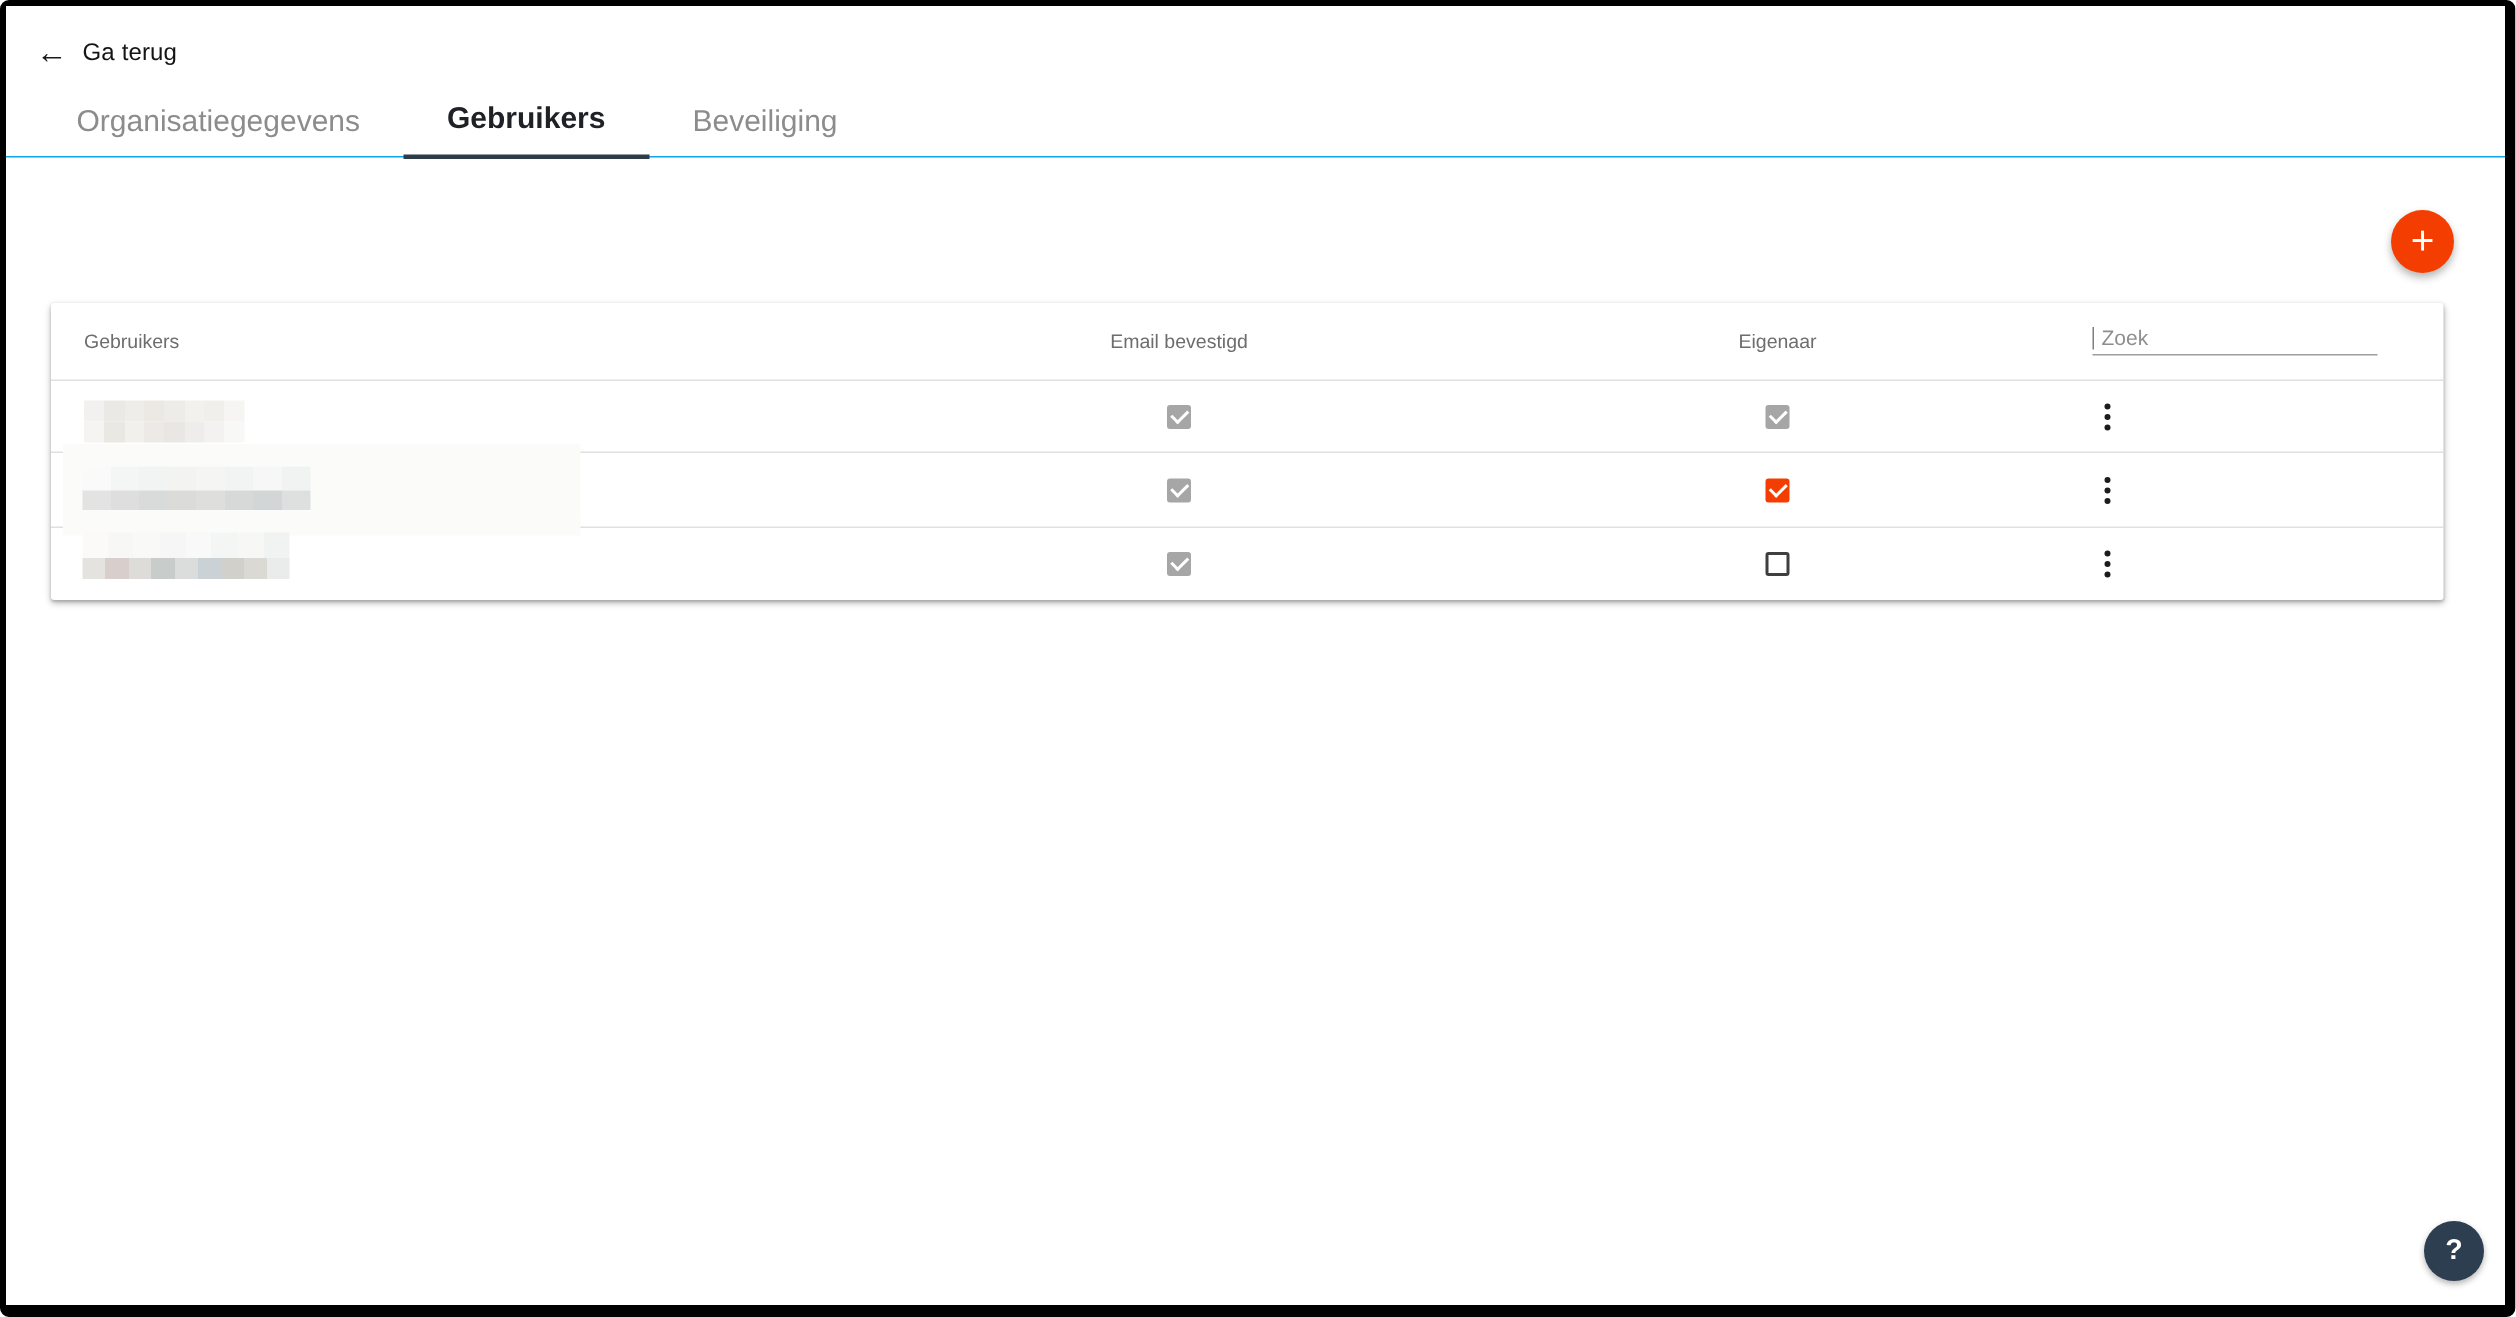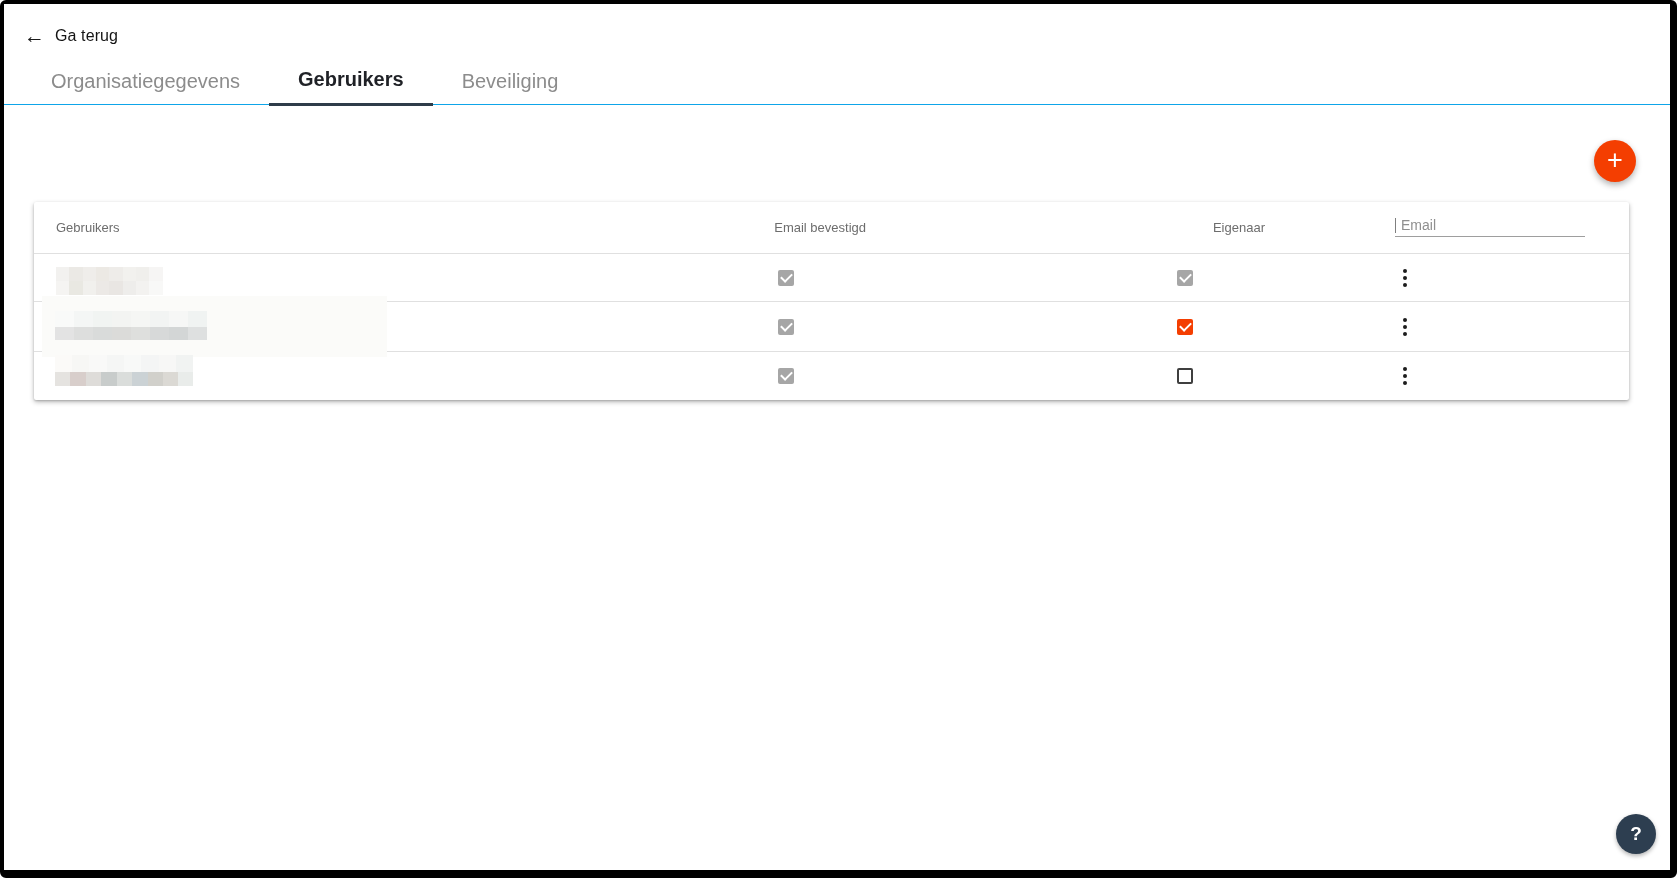--- a/index.html
+++ b/index.html
@@ -29,21 +29,21 @@
 
   
   .card { position:absolute; left:30px; top:198px; width:1595px; background:#fff; border-radius:2px;
           box-shadow:0 2px 5px rgba(0,0,0,.28), 0 1px 2px rgba(0,0,0,.16); }
   .trow { display:grid; grid-template-columns:672px 160px 239px 160px 120px 40px 1fr; align-items:center; }
   .thead { height:52px; border-bottom:1px solid #e0e0e0; position:relative; }
   .urow  { height:48px; border-bottom:1px solid #e0e0e0; }
   .urow.r2 { height:50px; }
   .urow.r3 { border-bottom:none; }
   .cell-name { padding-left:22px; font-size:13px; color:#6d6d6d; }
-  .cell-center { text-align:right; font-size:13px; color:#6d6d6d; }
+  .cell-center { text-align:center; font-size:13px; color:#6d6d6d; }
 
   
   .search { position:absolute; right:44px; top:12px; width:190px; height:23px; display:flex;
             align-items:center; border-bottom:1px solid #9e9e9e; cursor:text; }
   .search .caret { width:0; height:15px; border-left:1px solid #7f7f7f; margin-right:5px; }
   .search .ph { font-size:14px; color:#8f8f8f; }
 
   
   .cb { width:16px; height:16px; border-radius:2px; margin:0 auto; position:relative; }
   .cb-checked-grey { background:#a6a6a6; }
@@ -108,21 +108,21 @@
       <div class="trow thead">
         <div class="cell-name">Gebruikers</div>
         <div class="cell-center">Email bevestigd</div>
         <div></div>
         <div class="cell-center">Eigenaar</div>
         <div></div>
           <div></div>
           <div></div>
         <div class="search">
           <span class="caret"></span>
-          <span class="ph">Email</span>
+          <span class="ph">Zoek</span>
         </div>
       </div>
 
       <div class="trow urow r1">
         <div class="cell-name"></div>
         <div>
             <div class="cb cb-checked-grey"></div>
           </div>
         <div></div>
         <div>

